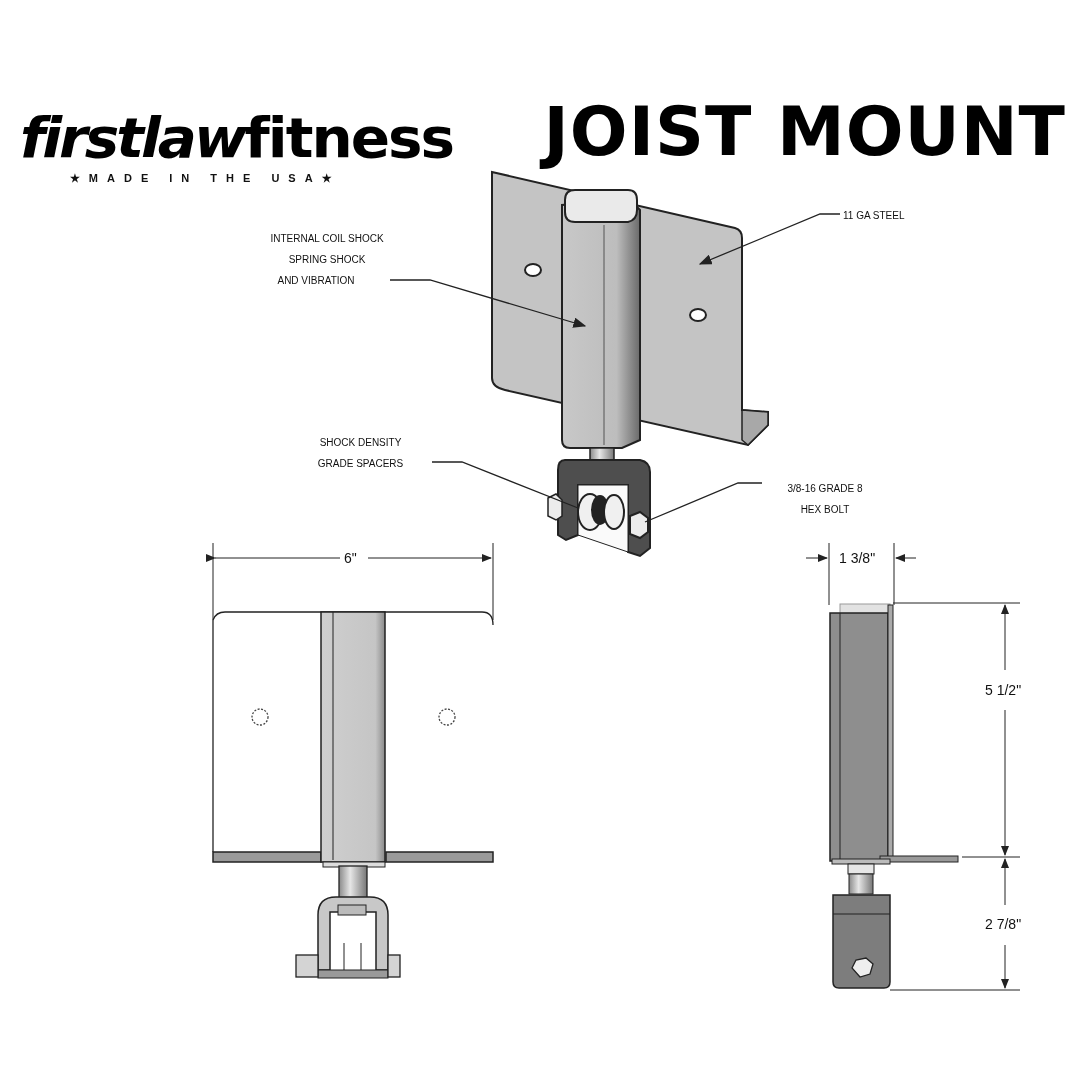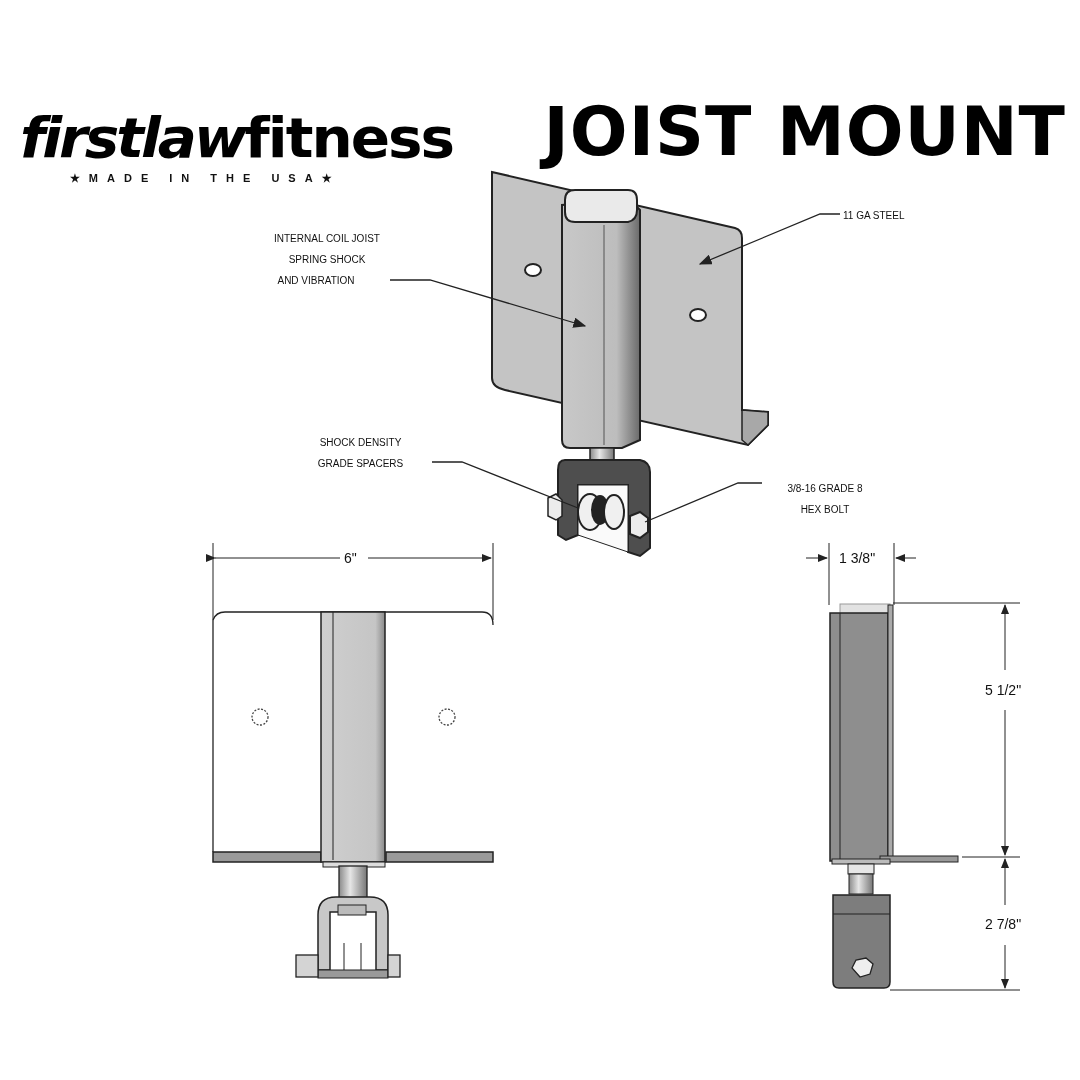--- a/index.html
+++ b/index.html
@@ -139,21 +139,21 @@
     <line x1="962" y1="857" x2="1020" y2="857" stroke="#222" stroke-width="1"></line>
     <line x1="890" y1="990" x2="1020" y2="990" stroke="#222" stroke-width="1"></line>
     <line x1="1005" y1="670" x2="1005" y2="605" stroke="#222" stroke-width="1" marker-end="url(#arrow)"></line>
     <line x1="1005" y1="710" x2="1005" y2="855" stroke="#222" stroke-width="1" marker-end="url(#arrow)"></line>
     <line x1="1005" y1="905" x2="1005" y2="859" stroke="#222" stroke-width="1" marker-end="url(#arrow)"></line>
     <line x1="1005" y1="945" x2="1005" y2="988" stroke="#222" stroke-width="1" marker-end="url(#arrow)"></line>
   </g>
 </svg>
 
 <div class="abs callout" style="left:222px; top:228px; width:210px;">
-  <div>INTERNAL COIL JOIST</div>
+  <div>INTERNAL COIL SHOCK</div>
   <div>SPRING SHOCK</div>
   <div style="padding-right:22px;text-align:center;">AND VIBRATION</div>
 </div>
 <div class="abs callout" style="left:843px; top:205px; text-align:left;">
   <div>11 GA STEEL</div>
 </div>
 <div class="abs callout" style="left:288px; top:432px; width:145px;">
   <div>SHOCK DENSITY</div>
   <div>GRADE SPACERS</div>
 </div>

